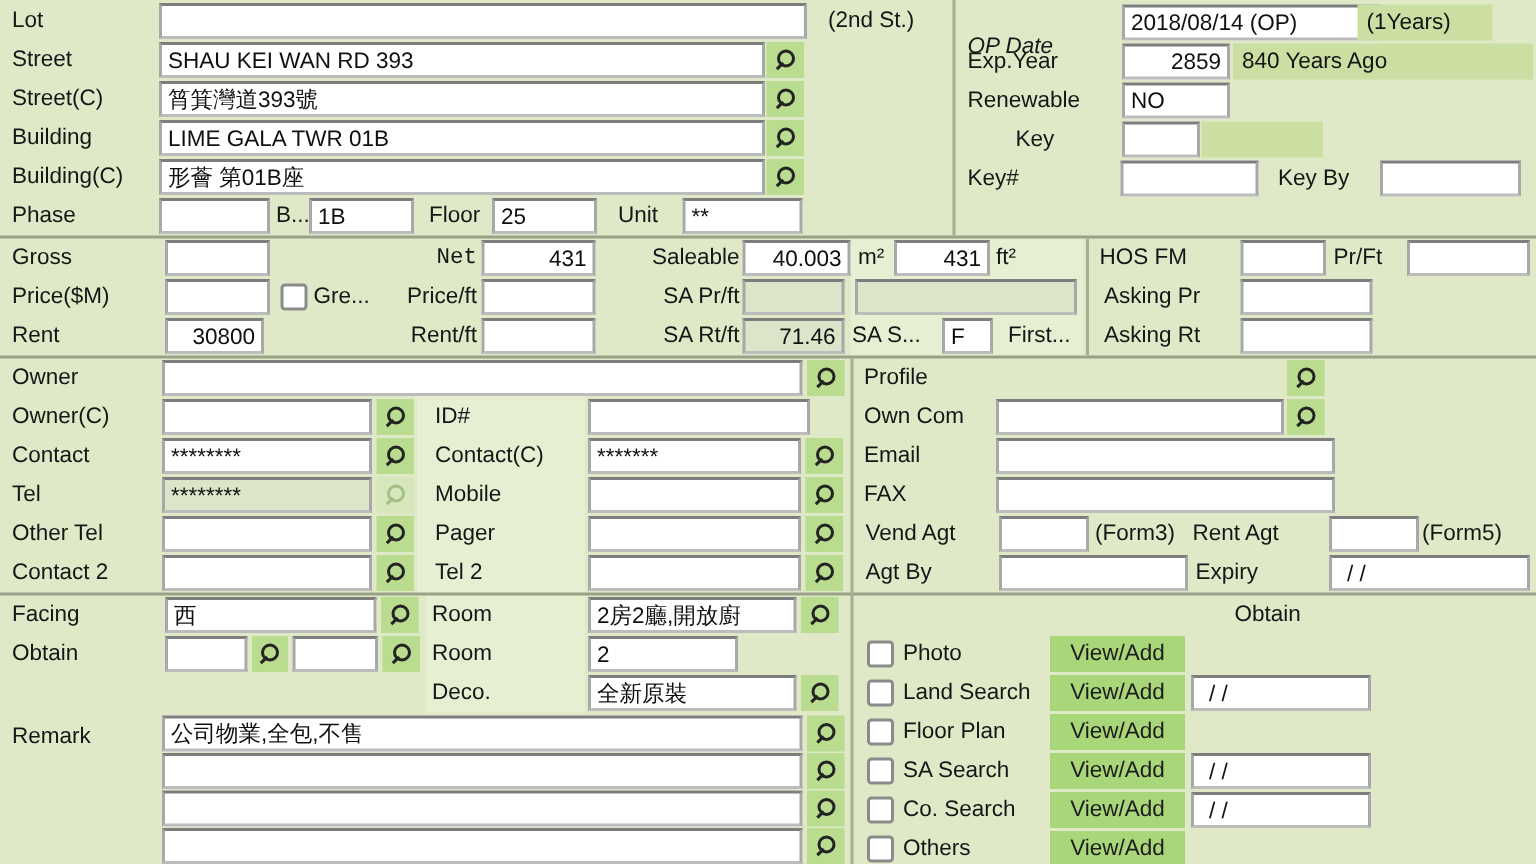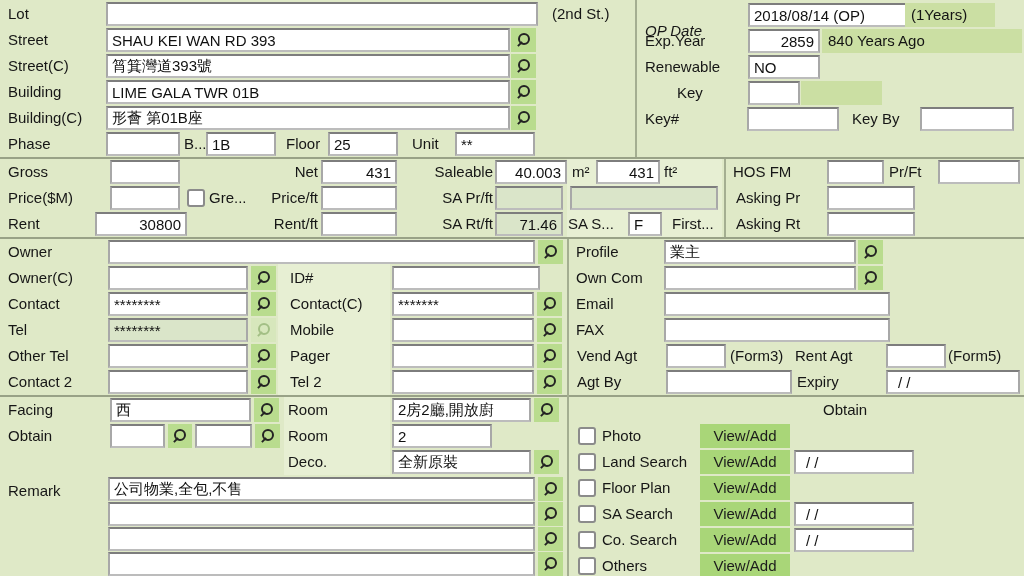--- a/index.html
+++ b/index.html
@@ -102,21 +102,21 @@
   <input class="fld" style="left: 748px; top: 81px; width: 52px;" value="">
   <div class="band" style="left:801px;top:81px;width:81px;"></div>
 
   <span class="lbl" style="left:645px;top:107px;text-align:right;">Key#</span>
   <input class="fld" style="left: 747px; top: 107px; width: 92px;" value="">
   <span class="lbl" style="left:852px;top:107px;">Key By</span>
   <input class="fld" style="left: 920px; top: 107px; width: 94px;" value="">
 
   <span class="lbl" style="left:8px;top:160px;">Gross</span>
   <input class="fld" style="left: 110px; top: 160px; width: 70px;" value="">
-  <span class="lbl r" style="left:240px;top:160px;width:78px;">Net</span>
+  <span class="lbl r" style="left:240px;top:160px;width:78px;font-family:Liberation Mono, monospace;">Net</span>
   <input class="fld num" style="left: 321px; top: 160px; width: 76px;" value="431">
   <span class="lbl r" style="left:410px;top:160px;width:83px;">Saleable</span>
   <input class="fld num" style="left: 495px; top: 160px; width: 72px;" value="40.003">
   <span class="lbl" style="left:572px;top:160px;">m²</span>
   <input class="fld num" style="left: 596px; top: 160px; width: 64px;" value="431">
   <span class="lbl" style="left:664px;top:160px;">ft²</span>
   <span class="lbl" style="left:733px;top:160px;">HOS FM</span>
   <input class="fld" style="left: 827px; top: 160px; width: 57px;" value="">
   <span class="lbl" style="left:889px;top:160px;">Pr/Ft</span>
   <input class="fld" style="left: 938px; top: 160px; width: 82px;" value="">
@@ -127,21 +127,21 @@
   <span class="lbl" style="left:209px;top:186px;">Gre...</span>
   <span class="lbl r" style="left:240px;top:186px;width:78px;">Price/ft</span>
   <input class="fld" style="left: 321px; top: 186px; width: 76px;" value="">
   <span class="lbl r" style="left:410px;top:186px;width:83px;">SA Pr/ft</span>
   <input class="fld ro" style="left: 495px; top: 186px; width: 68px;" value="">
   <input class="fld ro" style="left: 570px; top: 186px; width: 148px;">
   <span class="lbl" style="left:736px;top:186px;">Asking Pr</span>
   <input class="fld" style="left: 827px; top: 186px; width: 88px;" value="">
 
   <span class="lbl" style="left:8px;top:212px;">Rent</span>
-  <input class="fld num" style="left: 95px; top: 212px; width: 92px;" value="30800">
+  <input class="fld num" style="left: 110px; top: 212px; width: 66px;" value="30800">
   <span class="lbl r" style="left:240px;top:212px;width:78px;">Rent/ft</span>
   <input class="fld" style="left: 321px; top: 212px; width: 76px;" value="">
   <span class="lbl r" style="left:410px;top:212px;width:83px;">SA Rt/ft</span>
   <input class="fld ro num" style="left: 495px; top: 212px; width: 68px;" value="71.46">
   <span class="lbl" style="left:568px;top:212px;">SA S...</span>
   <input class="fld" style="left: 628px; top: 212px; width: 34px;" value="F">
   <span class="lbl" style="left:672px;top:212px;">First...</span>
   <span class="lbl" style="left:736px;top:212px;">Asking Rt</span>
   <input class="fld" style="left: 827px; top: 212px; width: 88px;" value="">
 
@@ -197,21 +197,20 @@
   <button class="qbtn" style="left:251px;top:370px;">
       <span class="qico"></span>
     </button>
   <span class="lbl" style="left:290px;top:370px;">Tel 2</span>
   <input class="fld" style="left: 392px; top: 370px; width: 142px;" value="">
   <button class="qbtn" style="left:537px;top:370px;">
       <span class="qico"></span>
     </button>
 
   <span class="lbl" style="left:576px;top:240px;">Profile</span>
-  <input class="fld" style="left: 664px; top: 240px; width: 192px;" value="業主">
   <button class="qbtn" style="left:858px;top:240px;">
       <span class="qico"></span>
     </button>
 
   <span class="lbl" style="left:576px;top:266px;">Own Com</span>
   <input class="fld" style="left: 664px; top: 266px; width: 192px;" value="">
   <button class="qbtn" style="left:858px;top:266px;">
       <span class="qico"></span>
     </button>
 

